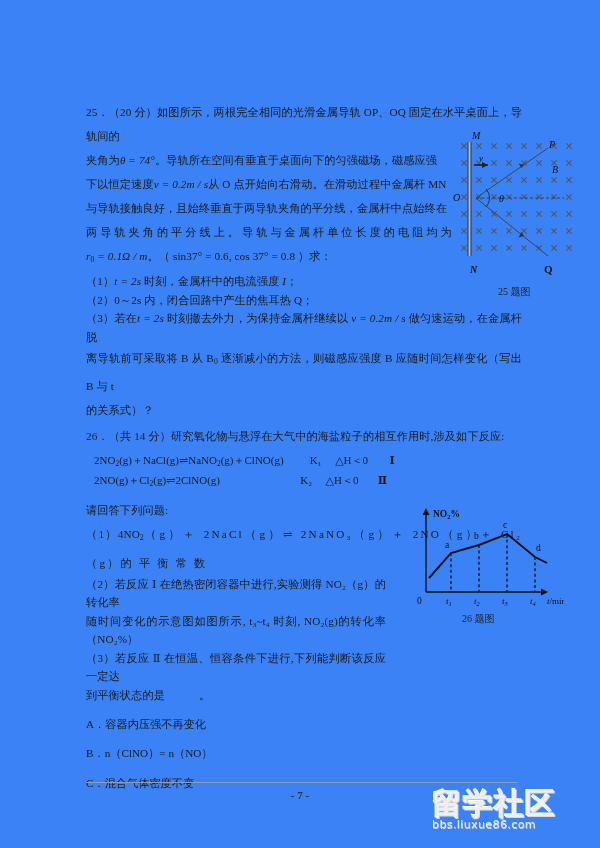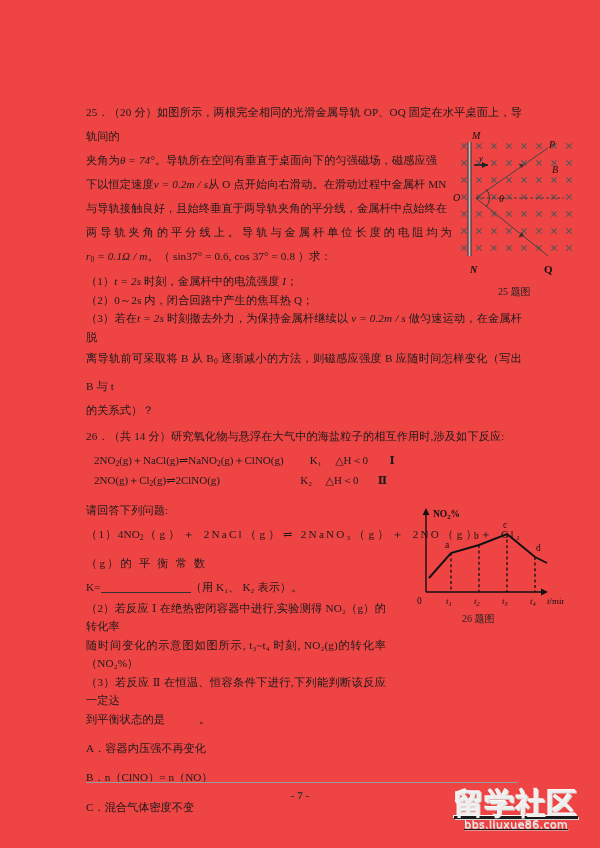--- a/index.html
+++ b/index.html
@@ -13,21 +13,21 @@
     position: relative;
     font-family: "Liberation Serif", "DejaVu Serif", serif;
     color: #1a1a1a;
     overflow: hidden;
   }
   .page {
     position: absolute;
     left: 0; top: 0;
     width: 600px;
     height: 848px;
-    background: #ef4444;
+    background: #3b82f6;
   }
   .content {
     position: absolute;
     left: 86px;
     top: 100px;
     width: 436px;
   }
 
   
   .para {
@@ -96,24 +96,23 @@
     text-align: center;
     font-size: 11px;
     color: #333;
     font-weight: bold;
   }
   .watermark {
     position: absolute;
     left: 432px;
     top: 788px;
     width: 168px;
-    text-align: center;
+    text-align: left;
     user-select: none;
     pointer-events: none;
-    text-decoration: underline;
   }
   .wm-cn {
     font-size: 30px;
     font-weight: bold;
     color: #efefef;
     letter-spacing: 1px;
     text-shadow: 1px 1px 0 #d8d8d8, -1px -1px 0 #fafafa;
     line-height: 32px;
     font-family: "DejaVu Sans", sans-serif;
   }
@@ -210,23 +209,20 @@
       <div style="height:6px"></div>
 
       <p class="para loose">
         <span>请回答下列问题:</span>
       </p>
 
       <p class="para loose">
         <span>（1）4NO</span><sub>2</sub><span class="spacerun">（g）＋ 2NaCl（g）⇌ 2NaNO₃（g）＋ 2NO（g）＋ Cl₂（g）的 平 衡 常 数</span>
       </p>
 
-      <p class="para loose">
-        <span>K=</span><span class="blank"></span><span>（用 K₁、 K₂ 表示）。</span>
-      </p>
 
       <p class="para tight" style="width:300px;">
         <span>（2）若反应 Ⅰ 在绝热密闭容器中进行,实验测得 NO₂（g）的转化率</span>
       </p>
       <p class="para tight" style="width:300px;">
         <span>随时间变化的示意图如图所示, t₃~t₄ 时刻, NO₂(g)的转化率（NO₂%）</span>
       </p>
 
       <p class="para tight" style="width:300px;">
         <span>（3）若反应 Ⅱ 在恒温、恒容条件下进行,下列能判断该反应一定达</span>

